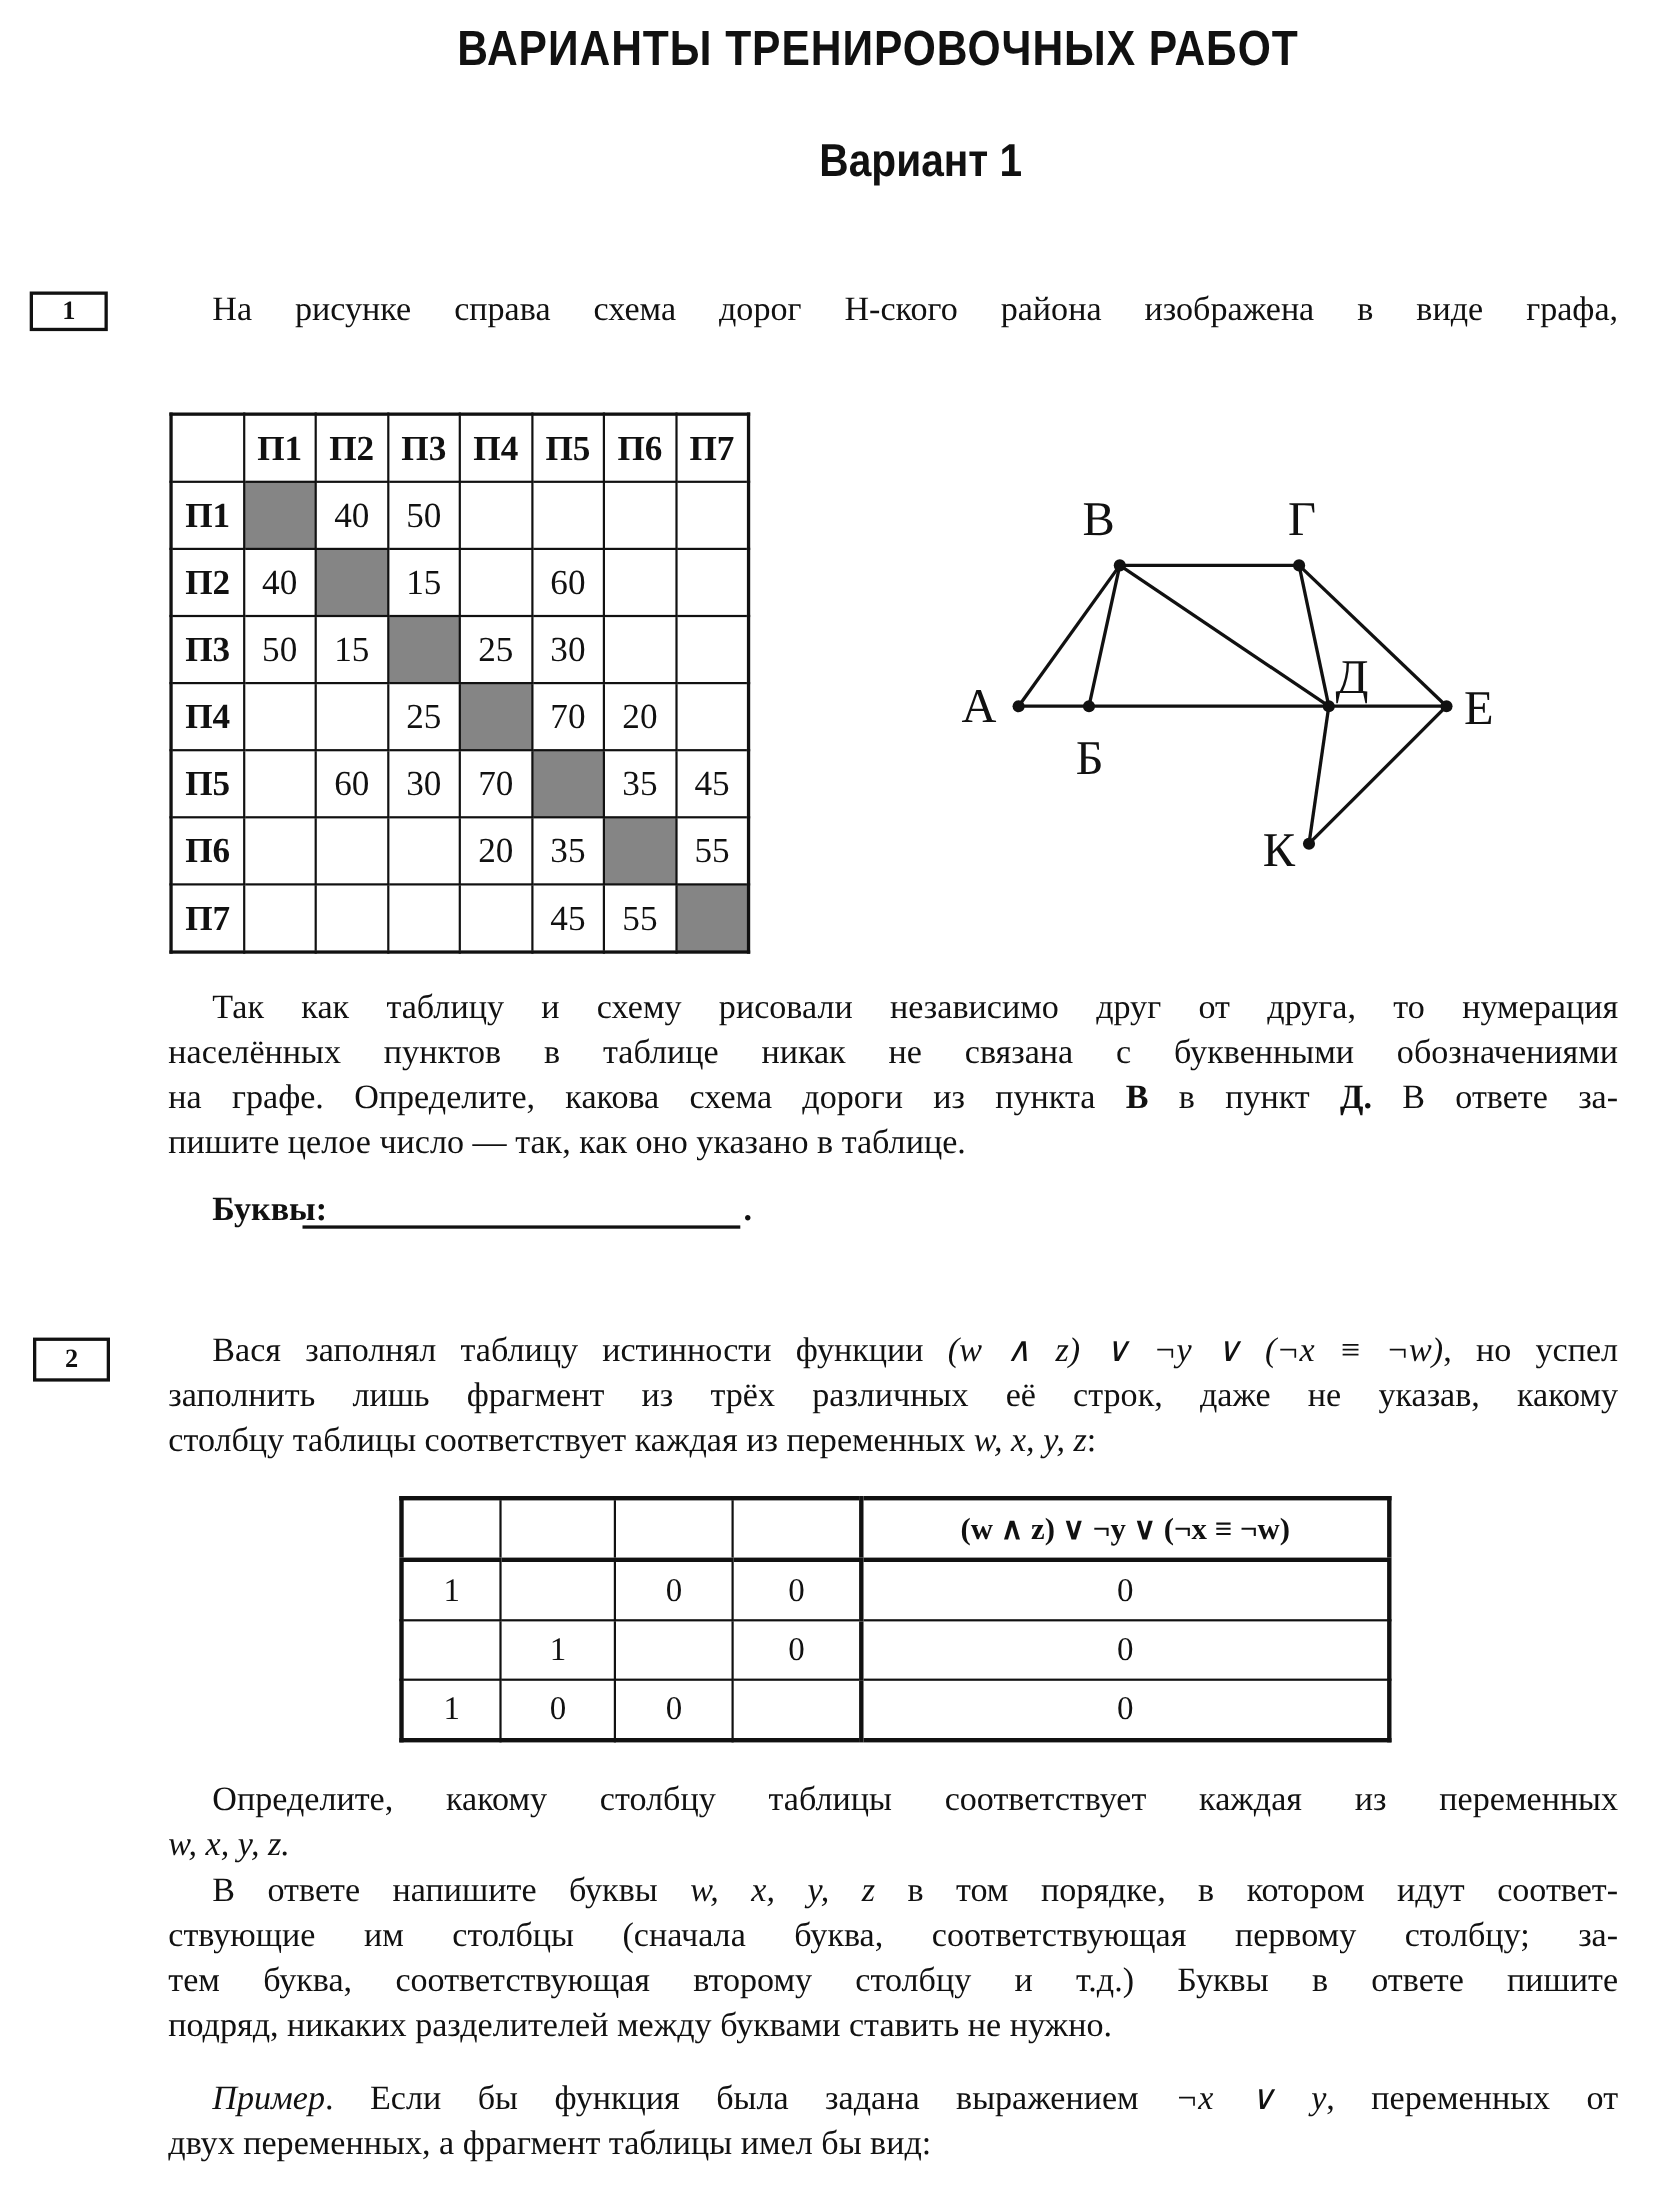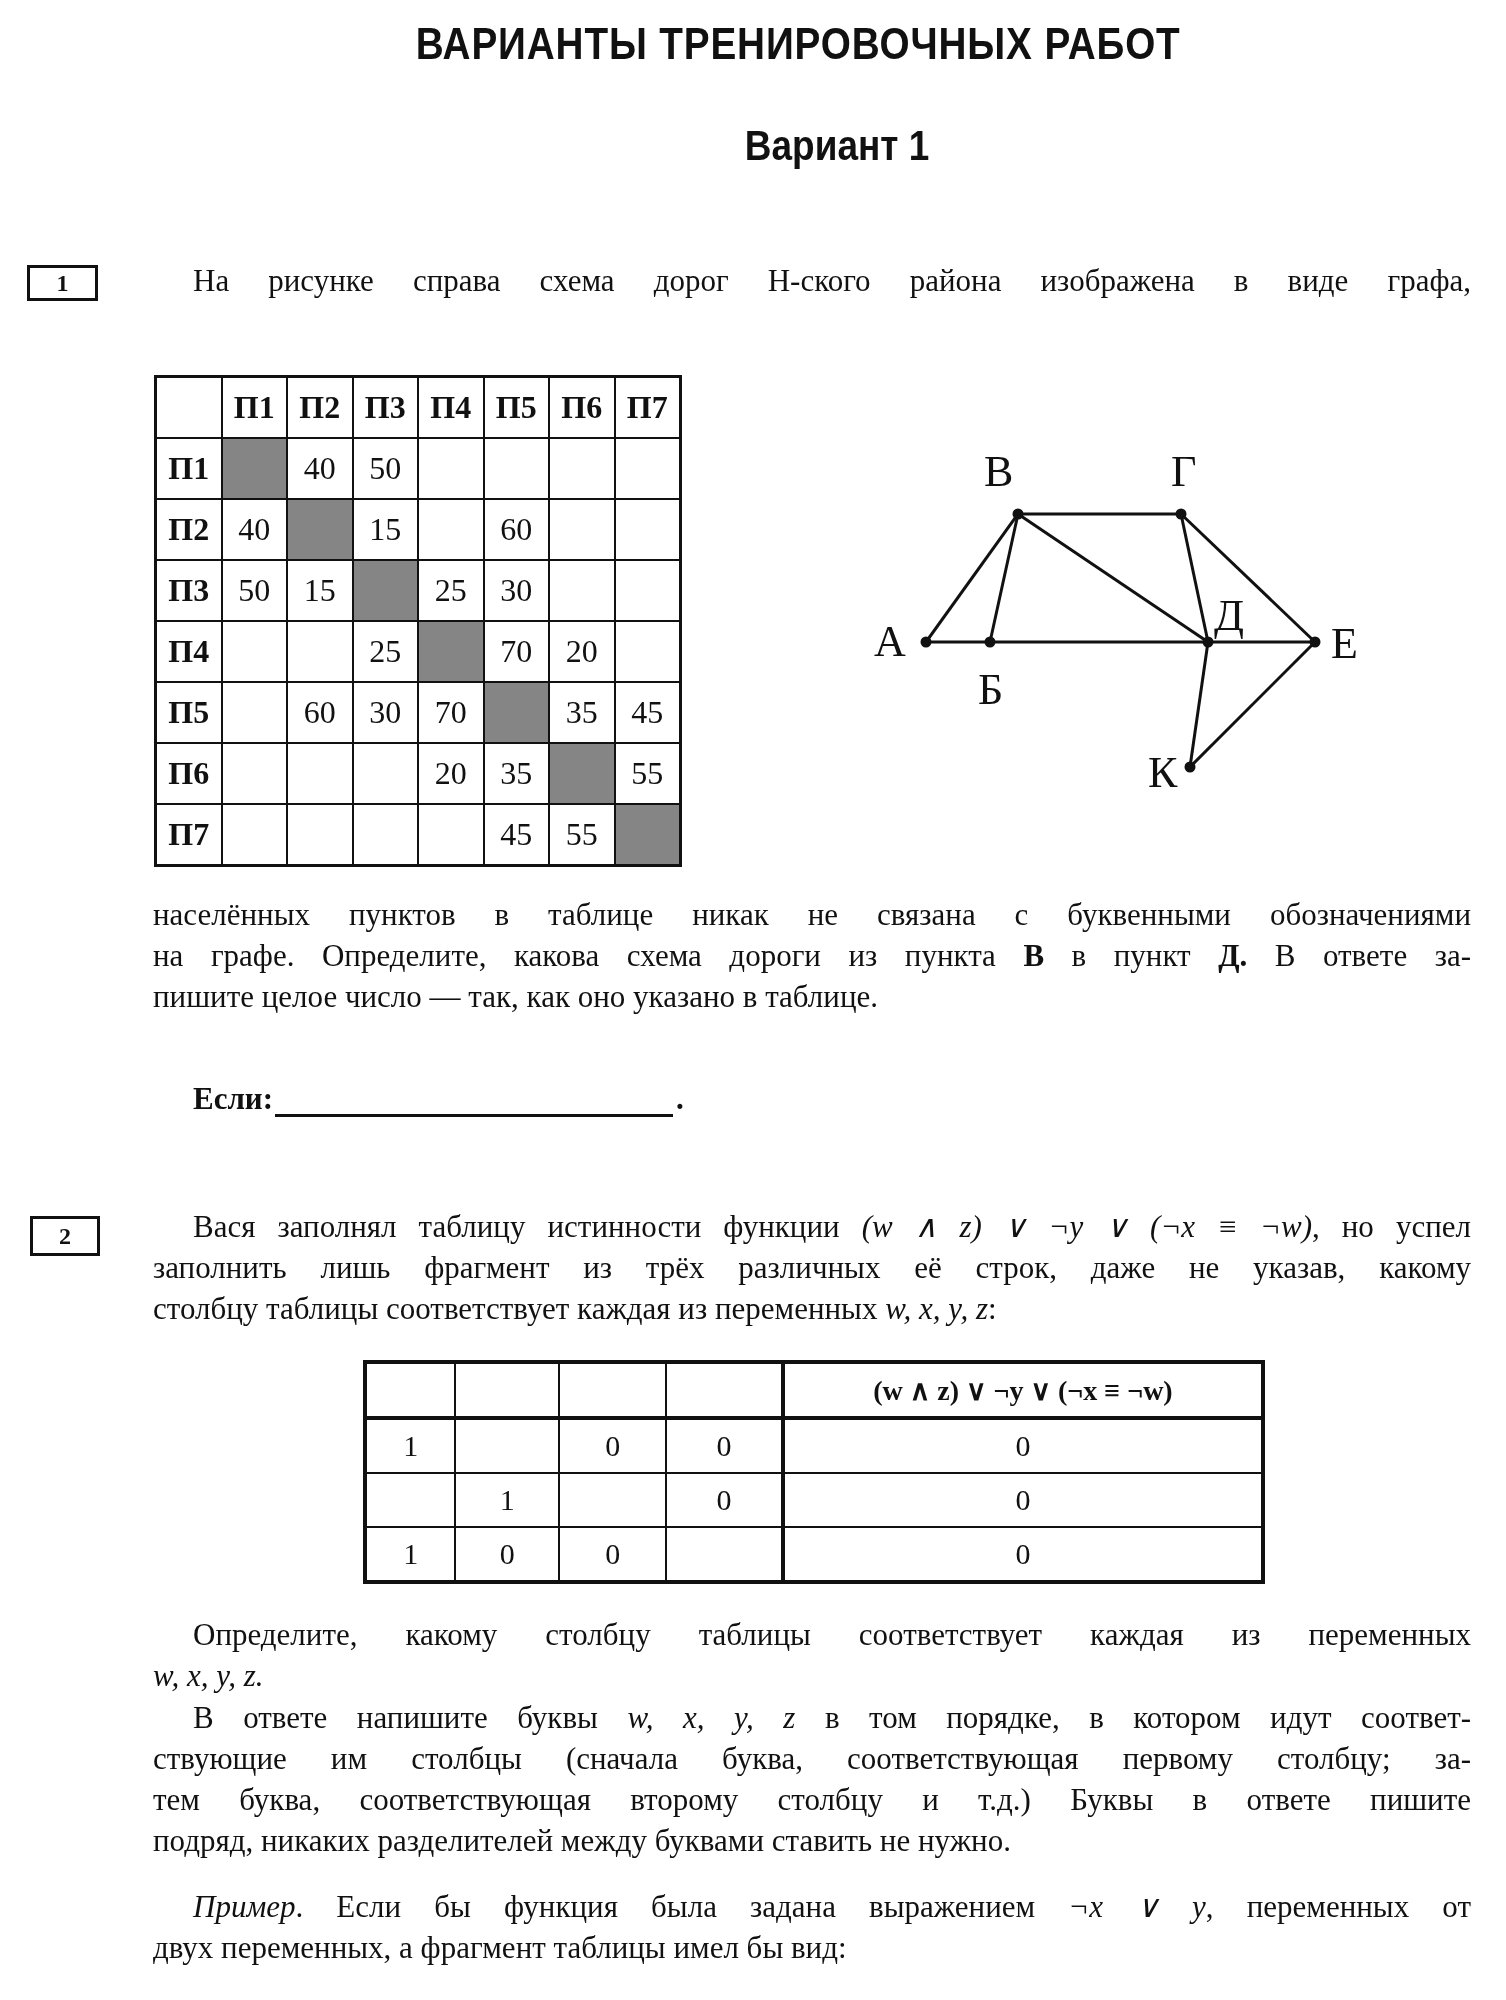--- a/index.html
+++ b/index.html
@@ -158,26 +158,27 @@
       <circle cx="368" cy="212" r="5.5" fill="#111"></circle>
       <text x="374" y="200">Д</text>
       <circle cx="475" cy="212" r="5.5" fill="#111"></circle>
       <text x="491" y="228">Е</text>
       <circle cx="350" cy="337" r="5.5" fill="#111"></circle>
       <text x="308" y="357">К</text>
     </g>
 </svg>
 
 <div class="abs para" style="left:153px; top:894px; width:1318px;">
+  <span class="tline"><span class="ind"></span><span>Так как таблицу и схему рисовали независимо друг от друга, то нумерация</span></span>
   <span class="tline">населённых пунктов в таблице никак не связана с буквенными обозначениями</span>
   <span class="tline"><span>на графе. Определите, какова схема дороги из пункта </span><b>В</b><span> в пункт </span><b>Д.</b><span> В ответе за-</span></span>
   <span class="tline last">пишите целое число — так, как оно указано в таблице.</span>
 </div>
 
-<div class="abs para" style="left:193px; top:1078px; font-weight:bold;">Если:</div>
+<div class="abs para" style="left:193px; top:1078px; font-weight:bold;">Буквы:</div>
 <div class="abs answer-line" style="left:275px; top:1114px; width:398px;"></div>
 <div class="abs para" style="left:676px; top:1078px; font-weight:bold;">.</div>
 
 <div class="abs task-box" style="left:30px; top:1216px; width:70px; height:40px; line-height:34px;">2</div>
 
 <div class="abs para" style="left:153px; top:1206px; width:1318px;">
   <span class="tline"><span class="ind"></span><span>Вася заполнял таблицу истинности функции </span><i>(w ∧ z) ∨ ¬y ∨ (¬x ≡ ¬w)</i><span>, но успел</span></span>
   <span class="tline">заполнить лишь фрагмент из трёх различных её строк, даже не указав, какому</span>
   <span class="tline last"><span>столбцу таблицы соответствует каждая из переменных </span><i>w, x, y, z</i><span>:</span></span>
 </div>

